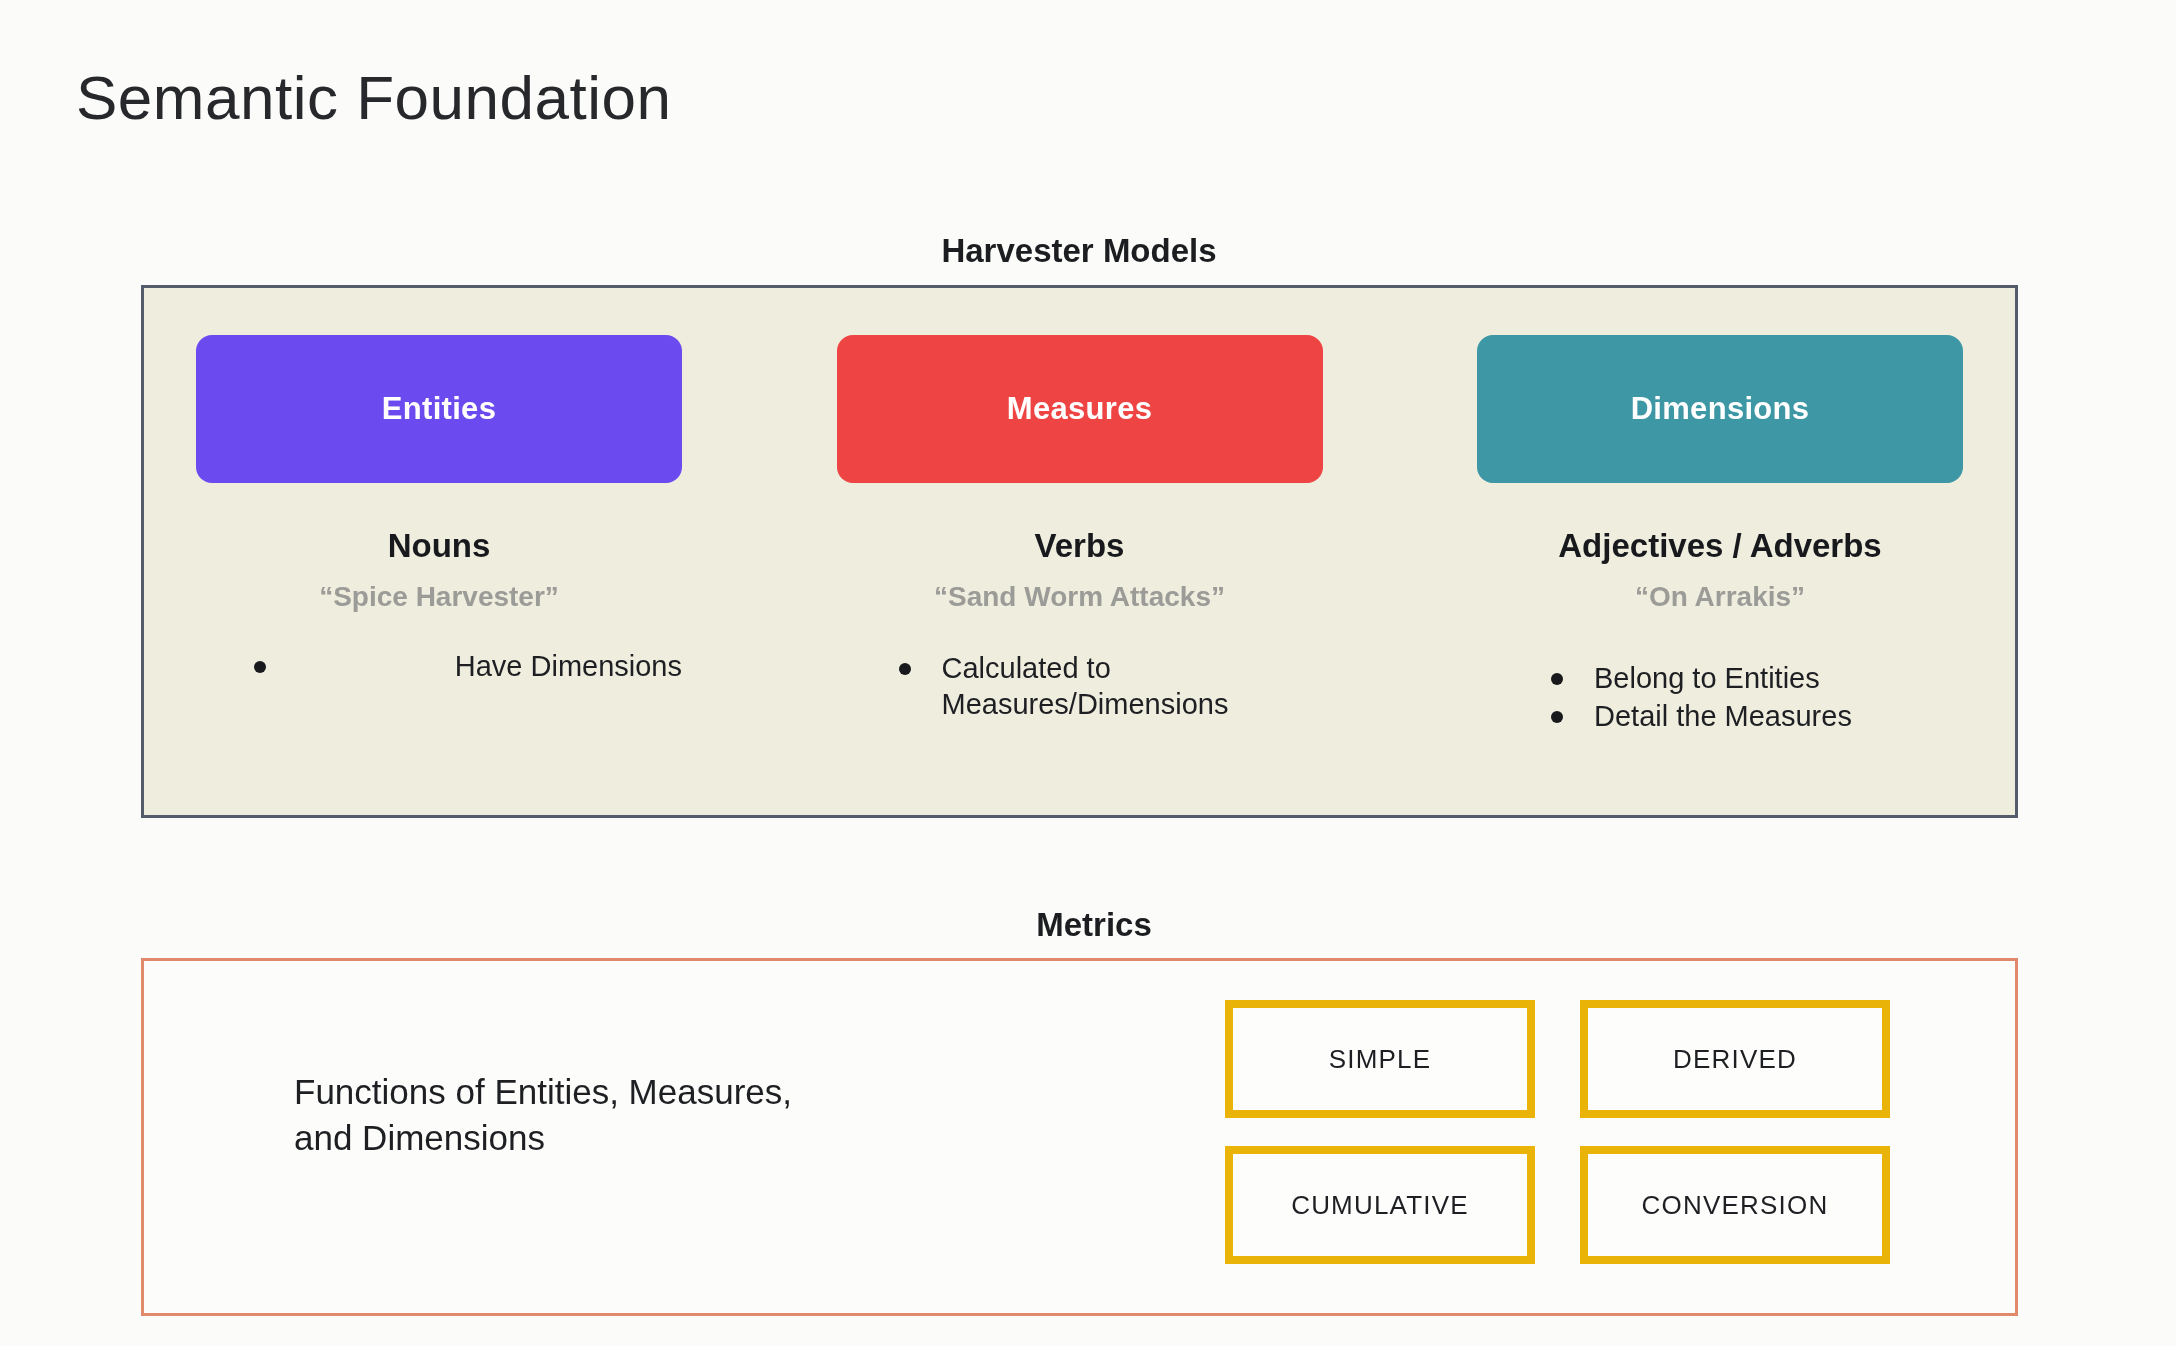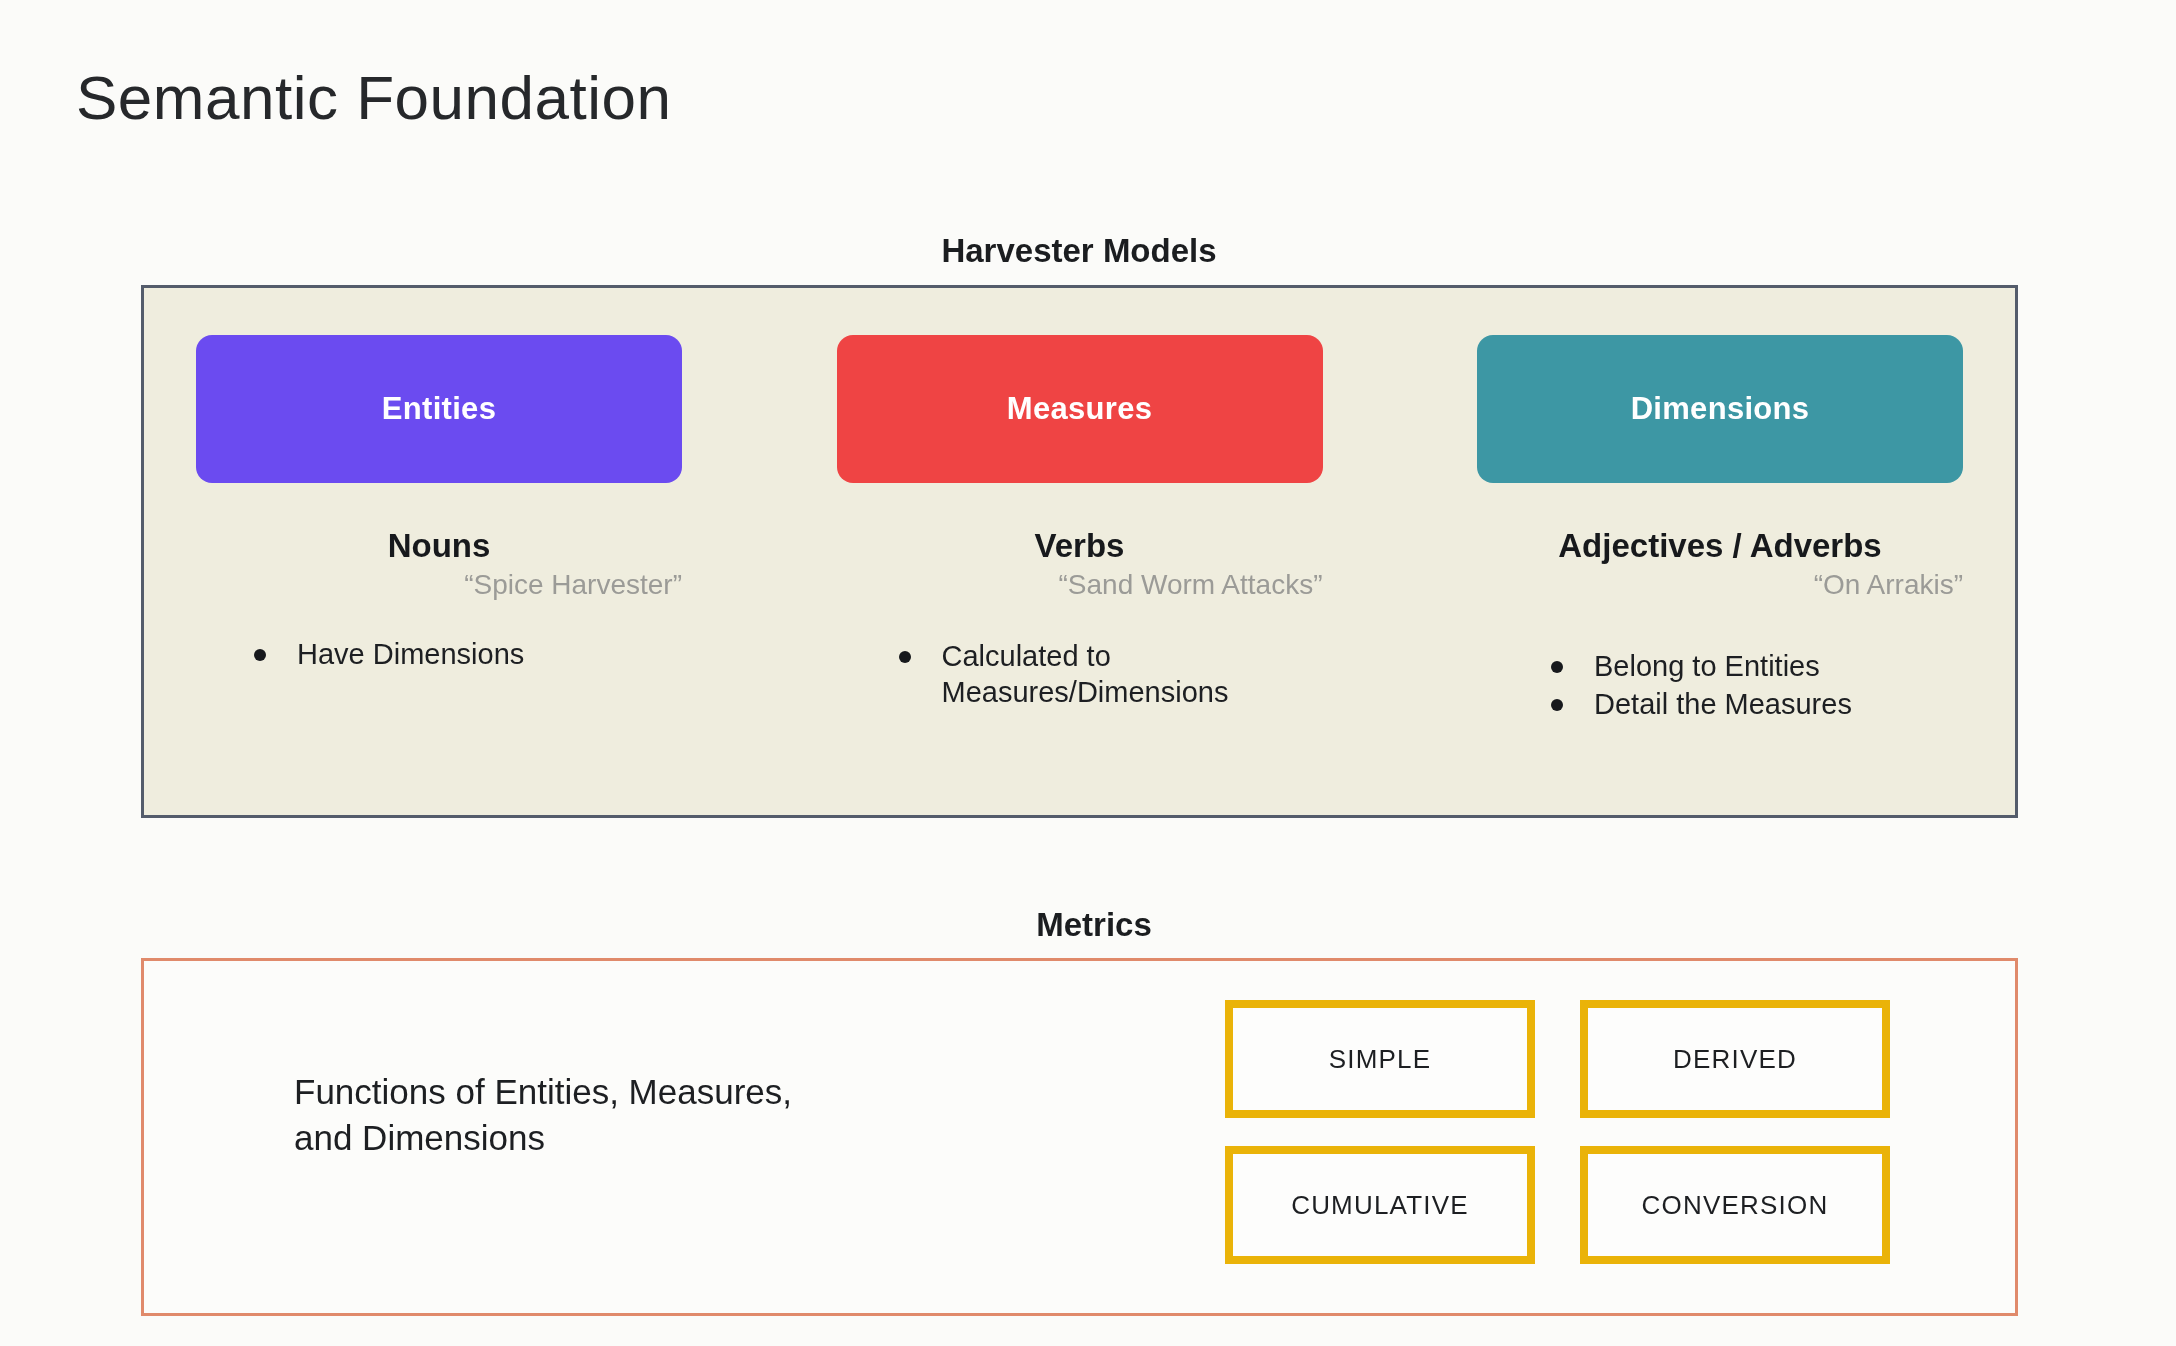--- a/index.html
+++ b/index.html
@@ -97,24 +97,24 @@
 
   .pillar-partofspeech {
     margin-top: 44px;
     text-align: center;
     font-size: 33px;
     font-weight: bold;
     color: #17191c;
     white-space: nowrap;
   }
   .pillar-example {
-    margin-top: 4px;
-    text-align: right;
+    margin-top: 16px;
+    text-align: center;
     font-size: 28px;
-    font-weight: 400;
+    font-weight: 700;
     color: #9b9b97;
     white-space: nowrap;
   }
 
   .pillar-bullets {
     list-style: none;
     margin: 0;
     padding: 0;
     font-size: 29px;
     color: #1d1f22;
@@ -128,21 +128,21 @@
   .pillar-bullets li::before {
     content: "";
     position: absolute;
     left: 32px;
     top: 12px;
     width: 12px;
     height: 12px;
     border-radius: 50%;
     background: #17191c;
   }
-  .bullets-entities   { margin-top: 36px; margin-left: 26px; }
+  .bullets-entities   { margin-top: 36px; margin-left: 26px; text-align: right; }
   .bullets-measures   { margin-top: 38px; margin-left: 30px; }
   .bullets-dimensions { margin-top: 48px; margin-left: 42px; }
 
   
   #metrics-panel {
     position: absolute;
     left: 141px;
     top: 958px;
     width: 1877px;
     height: 358px;

